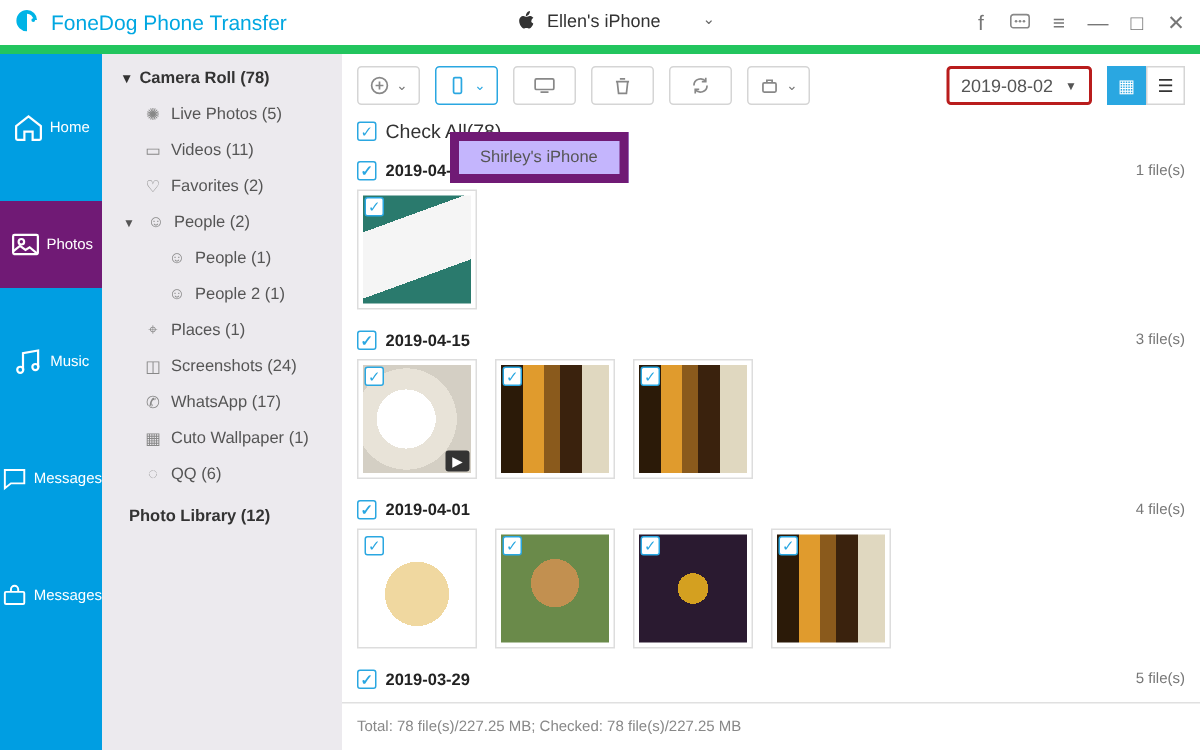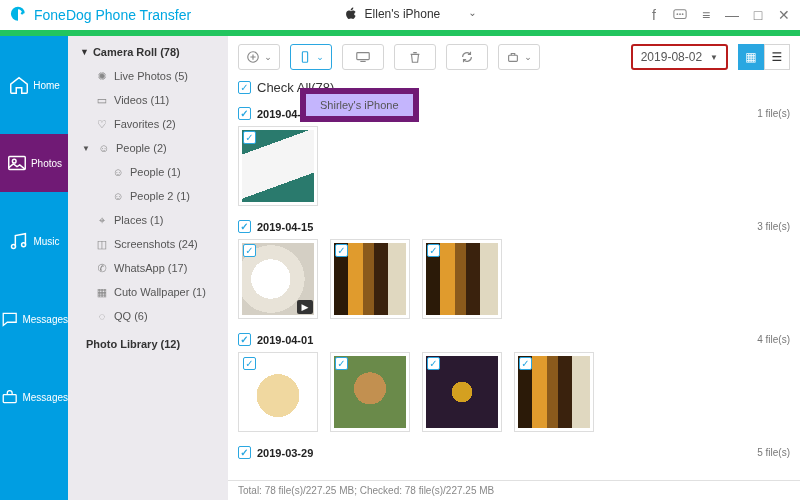--- a/index.html
+++ b/index.html
@@ -37,21 +37,21 @@
   .chk { width:13px; height:13px; border:1px solid #2aa7e1; border-radius:2px; display:inline-flex; align-items:center; justify-content:center; color:#2aa7e1; font-size:10px; background:#fff;}
   .content { flex:1; overflow-y:auto; padding: 0 10px 8px 10px;}
   .group-row { display:flex; align-items:center; padding: 6px 0 4px 0;}
   .group-title { font-weight:bold; font-size:11px; color:#222; display:flex; align-items:center; gap:6px;}
   .group-count { margin-left:auto; font-size:10px; color:#777;text-align:right;}
   .thumbs { display:flex; gap:12px; flex-wrap:wrap; padding: 2px 0 8px 0;}
   .thumb { width:80px; height:80px; border:1px solid #ddd; padding:3px; position:relative; background:#fff;}
   .thumb-img { width:100%; height:100%; background:#ccc; }
   .thumb .chk { position:absolute; top:4px; left:4px; background:#fff;}
   .vid-badge { position:absolute; bottom:4px; right:4px; background:#333; color:#fff; width:16px; height:14px; border-radius:2px; display:flex; align-items:center; justify-content:center; font-size:9px;}
-  .footer { height:20px; border-top:1px solid #e0e0e0; font-size:10px; color:#888; display:flex; align-items:center; padding:0 10px;}
+  .footer { height:32px; border-top:1px solid #e0e0e0; font-size:10px; color:#888; display:flex; align-items:center; padding:0 10px;}
   
   .content::-webkit-scrollbar, .sidebar::-webkit-scrollbar { width:8px;}
   .content::-webkit-scrollbar-thumb, .sidebar::-webkit-scrollbar-thumb { background:#ccc; border-radius:4px;}
   
   .ph-phone{background:linear-gradient(160deg,#2a7a6d 25%,#f5f5f5 25% 70%,#2a7a6d 70%);}
   .ph-cup{background:radial-gradient(circle at 40% 50%,#fff 0 35%,#e8e3d8 35% 60%,#d4cfc4 60%);}
   .ph-bar{background:linear-gradient(90deg,#2b1a08 0 20%,#e09b2d 20% 40%,#8a5a1c 40% 55%,#3a220d 55% 75%,#e0d8c0 75%);}
   .ph-dog1{background:radial-gradient(circle at 50% 55%,#f0d8a0 0 40%,#fff 40%);}
   .ph-dog2{background:radial-gradient(circle at 50% 45%,#c29050 0 30%,#6a8a4a 30%);}
   .ph-dark{background:radial-gradient(circle at 50% 50%,#d4a020 0 20%,#2a1a30 20%);}

